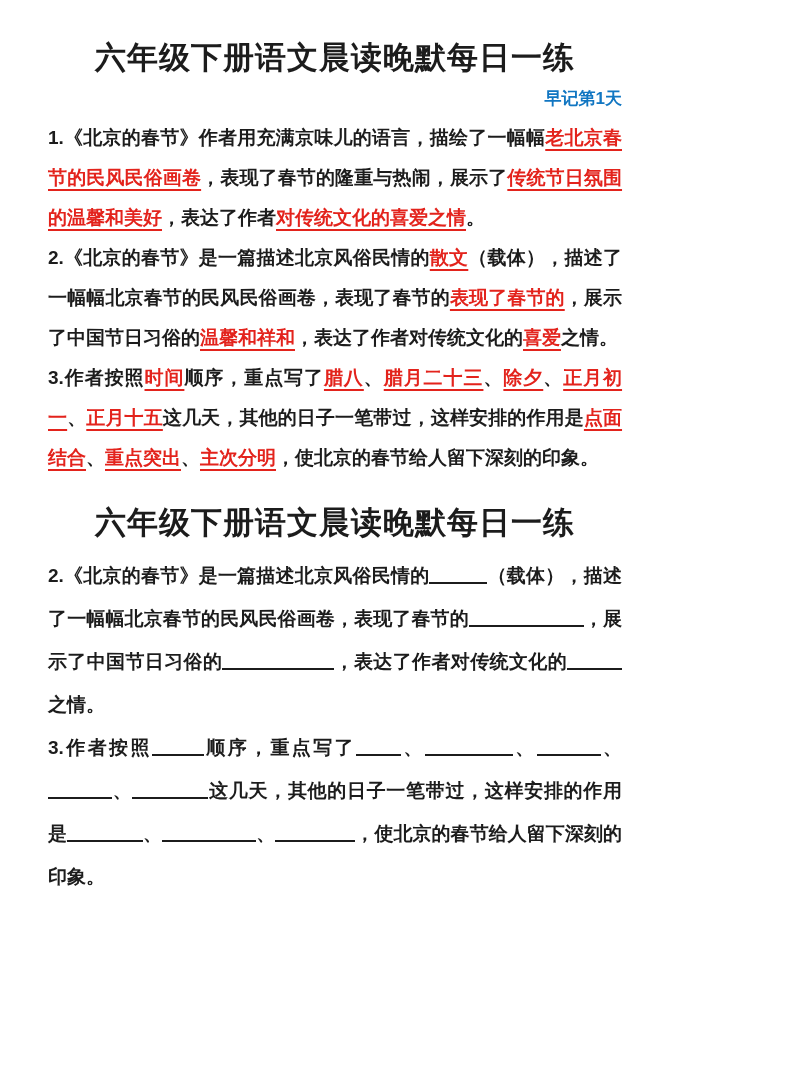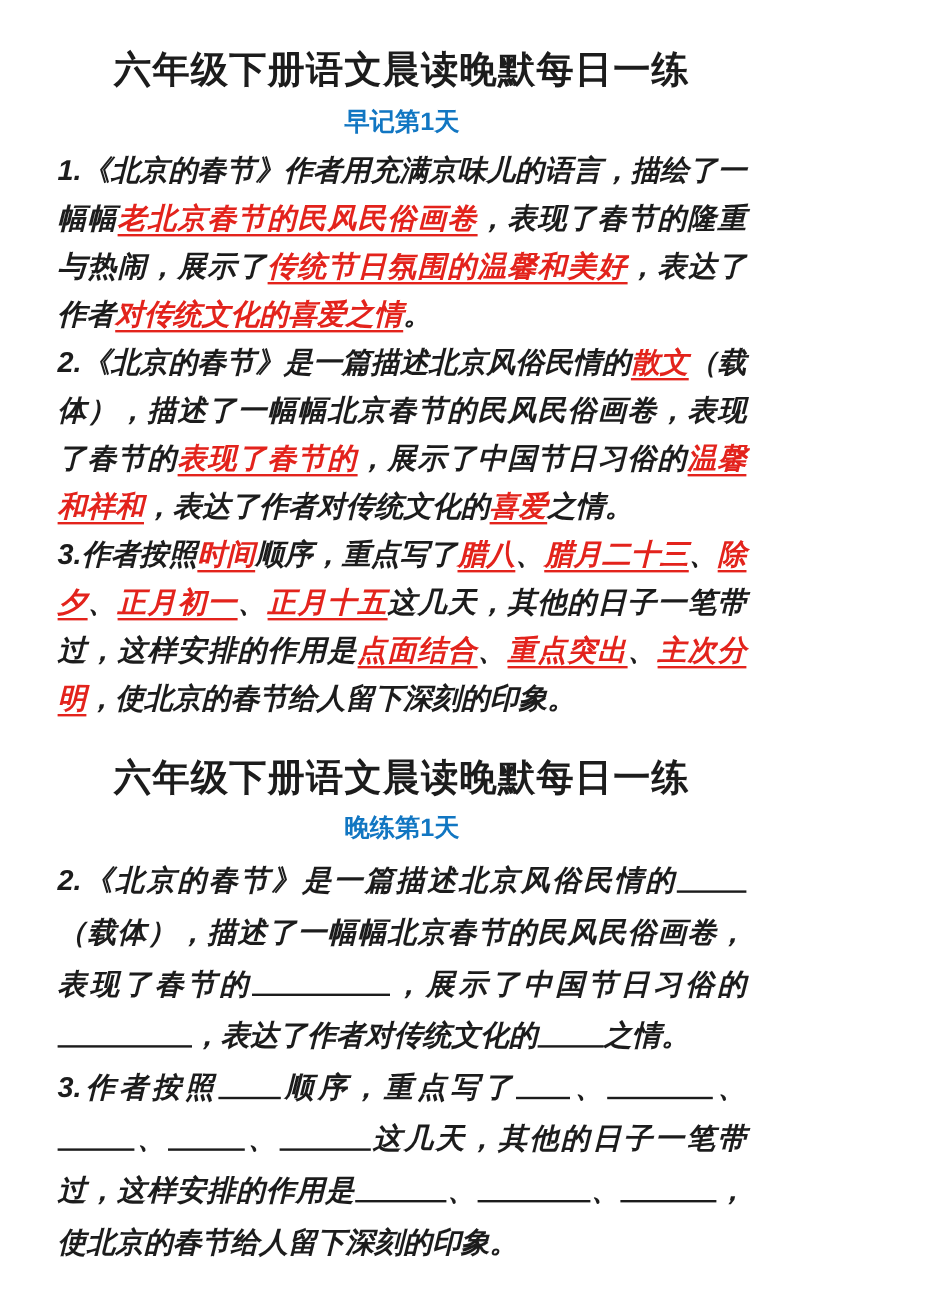--- a/index.html
+++ b/index.html
@@ -24,36 +24,35 @@
   .section-title {
     font-size: 31px;
     font-weight: 800;
     letter-spacing: 1px;
     text-align: center;
     color: var(--ink);
     margin: 0 0 13px 0;
     line-height: 1.15;
   }
   .section-subtitle {
-    font-size: 21px;
+    font-size: 17px;
     font-weight: 700;
-    text-align: center;
+    text-align: right;
     color: var(--blue);
     margin: 0 0 9px 0;
     line-height: 1.2;
   }
   .paragraph-list { }
   .para {
-    font-size: 24px;
+    font-size: 19px;
     font-weight: 700;
     line-height: 40px;
     color: var(--ink);
     text-align: justify;
     text-justify: inter-character;
-    font-style: italic;
   }
   .section-evening .para { line-height: 43px; }
   .red {
     color: var(--red);
     text-decoration: underline;
     text-decoration-thickness: 2px;
     text-underline-offset: 5px;
     text-decoration-color: var(--red);
   }
   .blank {
@@ -74,20 +73,19 @@
     <div class="section-subtitle">早记第1天</div>
     <div class="paragraph-list">
         <p class="para"><span>1.《北京的春节》作者用充满京味儿的语言，描绘了一幅幅</span><span class="red">老北京春节的民风民俗画卷</span><span>，表现了春节的隆重与热闹，展示了</span><span class="red">传统节日氛围的温馨和美好</span><span>，表达了作者</span><span class="red">对传统文化的喜爱之情</span><span>。</span></p>
         <p class="para"><span>2.《北京的春节》是一篇描述北京风俗民情的</span><span class="red">散文</span><span>（载体），描述了一幅幅北京春节的民风民俗画卷，表现了春节的</span><span class="red">表现了春节的</span><span>，展示了中国节日习俗的</span><span class="red">温馨和祥和</span><span>，表达了作者对传统文化的</span><span class="red">喜爱</span><span>之情。</span></p>
         <p class="para"><span>3.作者按照</span><span class="red">时间</span><span>顺序，重点写了</span><span class="red">腊八</span><span>、</span><span class="red">腊月二十三</span><span>、</span><span class="red">除夕</span><span>、</span><span class="red">正月初一</span><span>、</span><span class="red">正月十五</span><span>这几天，其他的日子一笔带过，这样安排的作用是</span><span class="red">点面结合</span><span>、</span><span class="red">重点突出</span><span>、</span><span class="red">主次分明</span><span>，使北京的春节给人留下深刻的印象。</span></p>
       </div>
   </div>
 
   <div class="section section-evening">
     <h1 class="section-title">六年级下册语文晨读晚默每日一练</h1>
-    <div class="section-subtitle">晚练第1天</div>
     <div class="paragraph-list">
         <p class="para"><span>2.《北京的春节》是一篇描述北京风俗民情的</span><span class="blank" style="width: 58px;"></span><span>（载体），描述了一幅幅北京春节的民风民俗画卷，表现了春节的</span><span class="blank" style="width: 115px;"></span><span>，展示了中国节日习俗的</span><span class="blank" style="width: 112px;"></span><span>，表达了作者对传统文化的</span><span class="blank" style="width: 55px;"></span><span>之情。</span></p>
         <p class="para"><span>3.作者按照</span><span class="blank" style="width: 52px;"></span><span>顺序，重点写了</span><span class="blank" style="width: 45px;"></span><span>、</span><span class="blank" style="width: 88px;"></span><span>、</span><span class="blank" style="width: 64px;"></span><span>、</span><span class="blank" style="width: 64px;"></span><span>、</span><span class="blank" style="width: 76px;"></span><span>这几天，其他的日子一笔带过，这样安排的作用是</span><span class="blank" style="width: 76px;"></span><span>、</span><span class="blank" style="width: 94px;"></span><span>、</span><span class="blank" style="width: 80px;"></span><span>，使北京的春节给人留下深刻的印象。</span></p>
       </div>
   </div>
 
 </div>
 
 </body></html>

